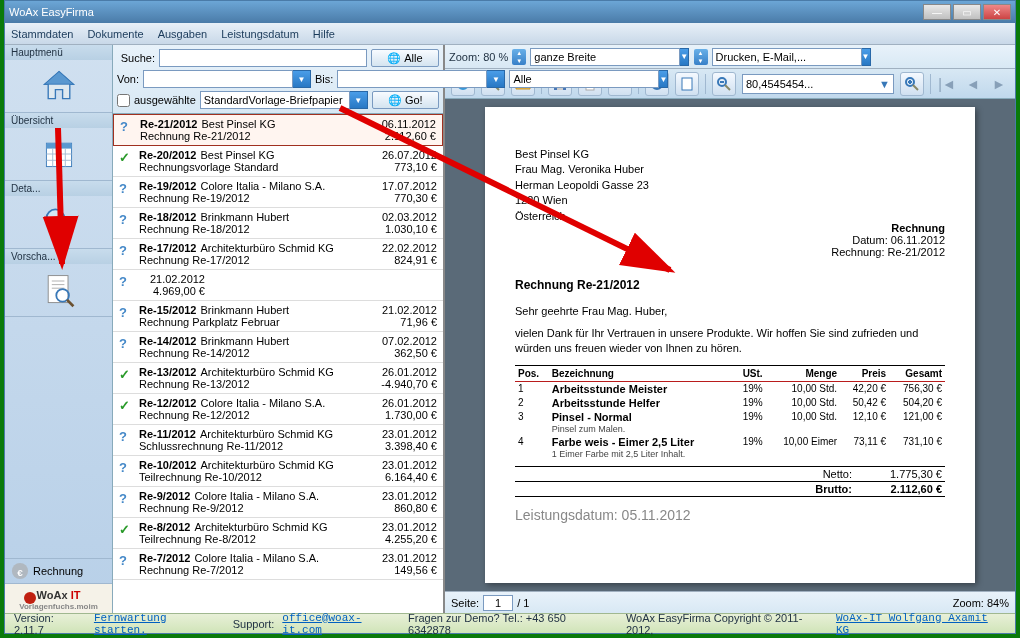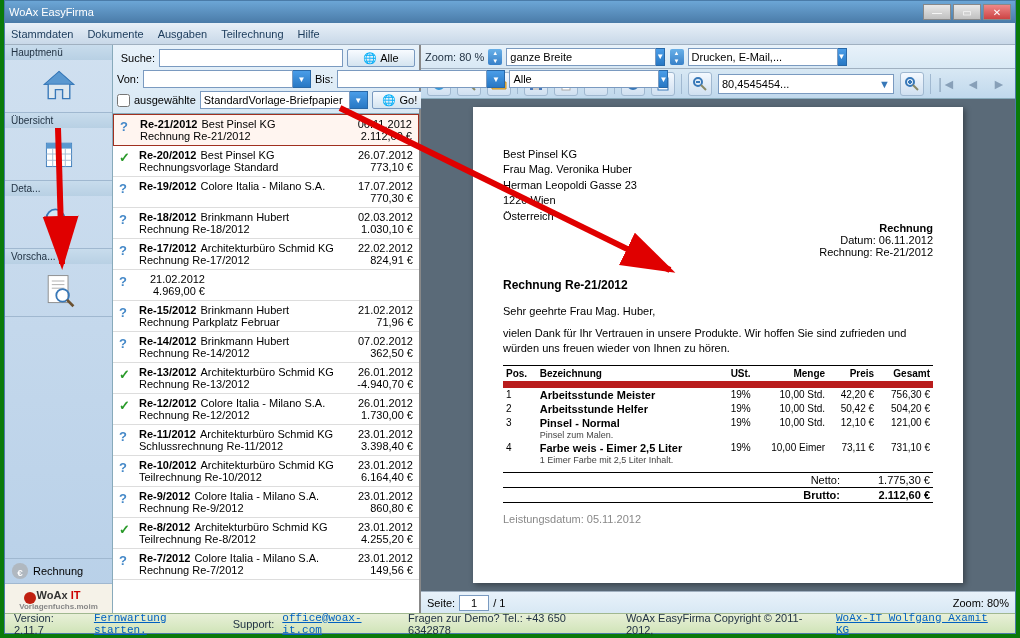--- a/index.html
+++ b/index.html
@@ -16,21 +16,21 @@
 .sidebar { width: 108px; background: linear-gradient(#d0e0f0, #b8d0e8); border-right: 1px solid #8ab; display: flex; flex-direction: column; }
 .side-sect { border-bottom: 1px solid #a0b8d0; }
 .side-hdr { padding: 2px 6px; font-size: 10px; color: #234; background: linear-gradient(#c8dcec,#b8d0e4); }
 .side-body { display: flex; justify-content: center; align-items: center; height: 52px; position: relative; }
 .icon-big { width: 36px; height: 36px; }
 .sidebar-filler { flex: 1; }
 .recharea { border-top: 1px solid #a0b8d0; display: flex; align-items: center; padding: 3px 6px; gap: 4px; }
 .logo-footer { color: #333; font-weight: bold; padding: 2px 6px; font-size:14px; background:#f5f2e8; text-align:center; border-top:1px solid #a0b8d0;}
 .logo-footer .it { color:#c00; }
 
-.middle { width: 308px; background: #eaf2fa; display: flex; flex-direction: column; border-right: 2px solid #888; }
+.middle { width: 332px; background: #eaf2fa; display: flex; flex-direction: column; border-right: 2px solid #888; }
 .filterbox { padding: 4px; border-bottom: 1px solid #8ab; background: linear-gradient(#e8f2fa,#d8e8f4); }
 .formrow { display: flex; align-items: center; gap: 4px; margin-bottom: 3px; }
 .formrow label { width: 38px; text-align: right; }
 .formrow input[type=text] { flex: 1; height: 18px; border: 1px solid #7a9ac0; padding: 0 3px; }
 .dd { position:relative; flex:1; display:flex; }
 .dd input { flex:1; height:18px; border:1px solid #7a9ac0; padding: 0 3px;}
 .dd .ddbtn { width:18px; height:18px; background: linear-gradient(#4a9de8,#2878c4); display:flex; align-items:center; justify-content:center; border:1px solid #2868a8; border-left:none; cursor:pointer;}
 .dd .ddbtn::after{content:"▼"; color:#fff; font-size:8px;}
 .btn { height: 18px; padding: 0 10px; background: linear-gradient(#f8fbff,#d4e4f0); border: 1px solid #7a9ac0; border-radius: 2px; cursor: pointer; display:inline-flex; align-items:center; gap:3px;}
 .btn.wide { width: 68px; justify-content: center; }
@@ -64,21 +64,21 @@
 .tsep { width:1px; height:20px; background:#a0b8d0;}
 .zoom-dd { width:90px; height:20px; border:1px solid #7a9ac0; display:flex; align-items:center; padding:0 3px; background:#fff; font-size:10px;}
 .nav-btn { width:20px; height:20px; display:flex; align-items:center; justify-content:center; color:#88a0b8; cursor:pointer; font-size:14px;}
 .viewer { flex:1; background:#5a6a78; display:flex; justify-content:center; overflow:auto; padding:8px;}
 .page { width: 490px; background:#fff; box-shadow: 2px 2px 6px rgba(0,0,0,0.4); padding: 40px 30px 20px 30px; font-size:10px; color:#000; }
 .addr { margin-bottom: 6px; line-height: 1.4; }
 .doc-head-right { text-align: right; margin-top: -8px; margin-bottom: 20px;}
 .doc-title { font-weight: bold; font-size: 12px; margin-bottom: 12px;}
 .doc-p { margin-bottom: 8px; line-height: 1.3; }
 .doc-table { width: 100%; border-collapse: collapse; margin-top:10px;}
-.doc-table th { border-top: 1.5px solid #000; border-bottom: 7px solid #b91c1c; text-align: left; padding: 2px 3px; font-size:10px;}
+.doc-table th { border-top: 1.5px solid #000; border-bottom: 1px solid #b91c1c; text-align: left; padding: 2px 3px; font-size:10px;}
 .doc-table th.r, .doc-table td.r { text-align: right; }
 .doc-table td { padding: 1px 3px; font-size:10px; vertical-align:top;}
 .doc-table .sub { color:#444; font-size:9px;}
 .totals { margin-top: 6px; border-top:1px solid #000;}
 .totals-row{ display:flex; justify-content:flex-end; gap:20px; padding:1px 3px;}
 .totals-row .lbl{ width:70px; text-align:right;}
 .totals-row .val{ width:70px; text-align:right;}
 .totals-row.bold{ font-weight:bold; border-top:1px solid #000; border-bottom:1.5px solid #000;}
 .page-footer { height:22px; background: linear-gradient(#e8f2fa,#d8e8f4); border-top:1px solid #a0b0c0; display:flex; align-items:center; padding:0 6px; gap:4px;}
 .page-footer input{ width:30px; height:16px; border:1px solid #7a9ac0; text-align:center;}
@@ -99,21 +99,21 @@
       <div class="win-btn">—</div>
       <div class="win-btn">▭</div>
       <div class="win-btn close">✕</div>
     </div>
   </div>
 
   <div class="menubar">
     <span>Stammdaten</span>
     <span>Dokumente</span>
     <span>Ausgaben</span>
-    <span>Teilrechnung</span>
+    <span>Leistungsdatum</span>
     <span>Hilfe</span>
   </div>
 
   <div class="body-area">
 
     <div class="sidebar">
       <div class="side-sect">
         <div class="side-hdr">Hauptmenü</div>
         <div class="side-body">
           <svg class="icon-big" viewBox="0 0 40 40">
@@ -245,20 +245,21 @@
           </div>
           <div class="item">
             <div class="ic">
               <span class="qm">?</span>
             </div>
   <div class="txt">
               <div class="line1">
                 <span class="title">Re-19/2012</span>
                 <span class="cust">Colore Italia - Milano S.A.</span>
               </div>
+  <div>Rechnung Re-19/2012</div>
             </div>
   <div class="meta">
               <div class="date">17.07.2012</div>
               <div class="amt">770,30 €</div>
             </div>
           </div>
           <div class="item">
             <div class="ic">
               <span class="qm">?</span>
             </div>
@@ -603,29 +604,29 @@
           <div class="totals" id="totals">
               <div class="totals-row ">
                 <span class="lbl">Netto:</span>
                 <span class="val">1.775,30 €</span>
               </div>
               <div class="totals-row bold">
                 <span class="lbl">Brutto:</span>
                 <span class="val">2.112,60 €</span>
               </div>
             </div>
-          <div style="margin-top:10px;color:#888;font-size:11px;">Leistungsdatum: 05.11.2012</div>
+          <div style="margin-top:10px;color:#888;font-size:14px;">Leistungsdatum: 05.11.2012</div>
         </div>
       </div>
       <div class="page-footer">
         <span>Seite:</span>
         <input value="1" style="">
         <span>/ 1</span>
         <span class="spacer"></span>
-        <span>Zoom: 80%</span>
+        <span>Zoom: 84%</span>
       </div>
     </div>
   </div>
 
   <div class="statusbar">
     <span>Version: 2.11.7</span>
     <a>Fernwartung starten.</a>
     <span>Support:</span>
     <a>office@woax-it.com</a>
     <span>Fragen zur Demo? Tel.: +43 650 6342878</span>

